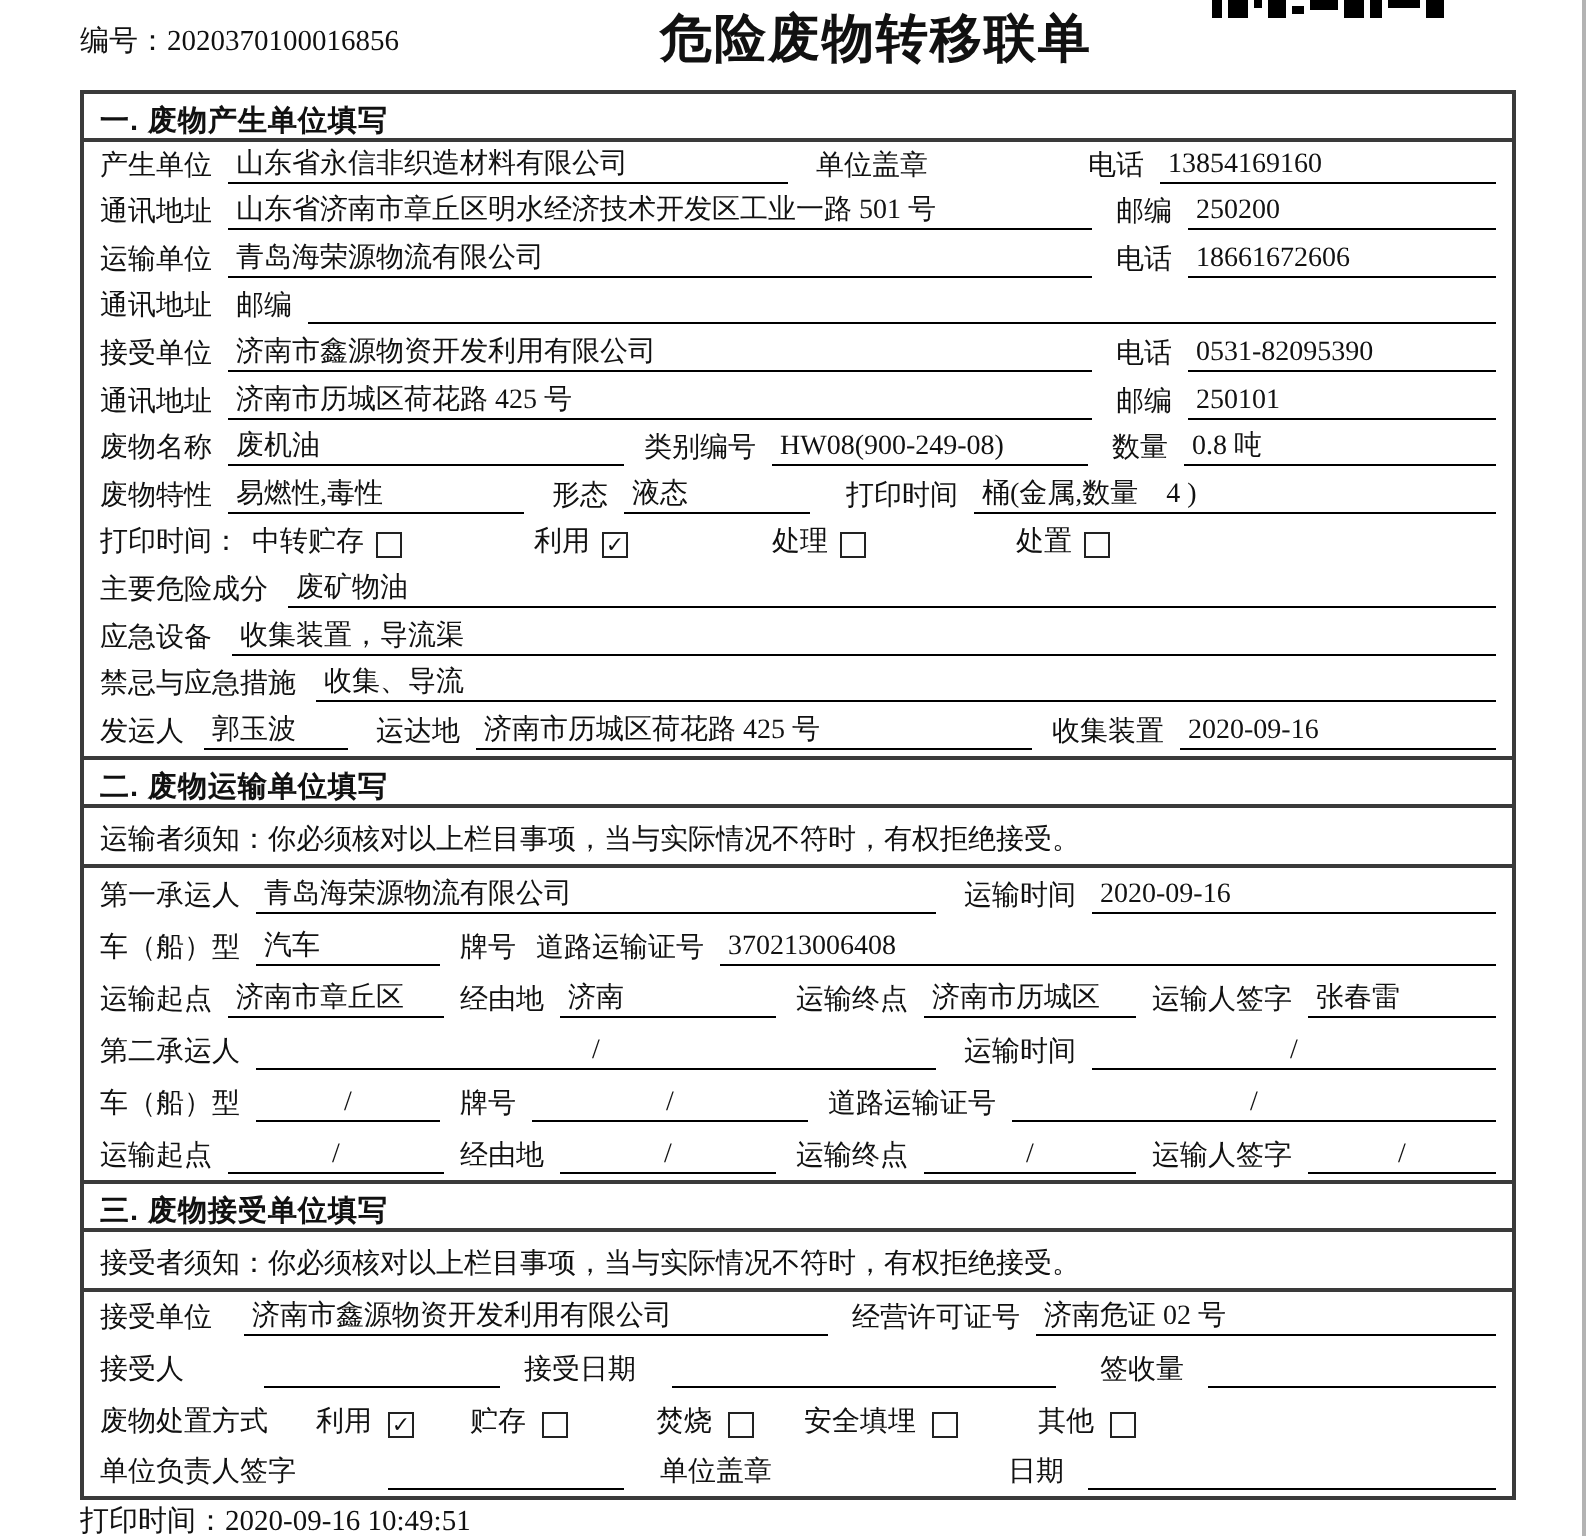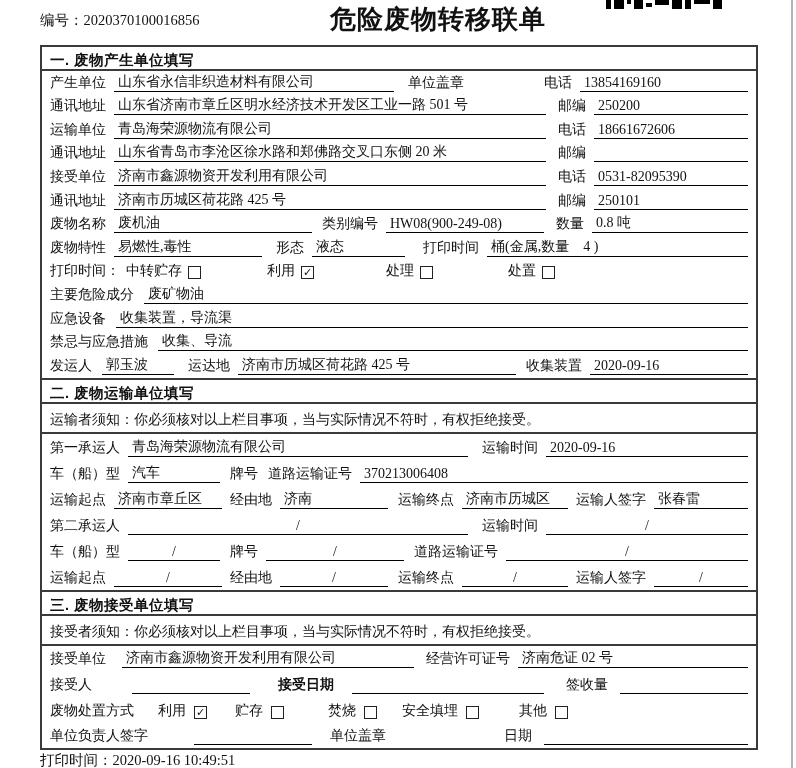--- a/index.html
+++ b/index.html
@@ -106,21 +106,20 @@
           <span class="val vflex">250200</span>
         </div>
         <div class="row">
           <span class="lab">运输单位</span>
           <span class="val" style="width: 432px;">青岛海荣源物流有限公司</span>
           <span class="lab" style="margin-left: 12px;">电话</span>
           <span class="val vflex">18661672606</span>
         </div>
         <div class="row">
           <span class="lab">通讯地址</span>
-          <span class="val" style="width: 432px;">山东省青岛市李沧区徐水路和郑佛路交叉口东侧 20 米</span>
           <span class="lab" style="margin-left: 12px;">邮编</span>
           <span class="val vflex"></span>
         </div>
         <div class="row">
           <span class="lab">接受单位</span>
           <span class="val" style="width: 432px;">济南市鑫源物资开发利用有限公司</span>
           <span class="lab" style="margin-left: 12px;">电话</span>
           <span class="val vflex">0531-82095390</span>
         </div>
         <div class="row">
@@ -233,21 +232,21 @@
         <div class="note">接受者须知：你必须核对以上栏目事项，当与实际情况不符时，有权拒绝接受。</div>
         <div class="row">
           <span class="lab">接受单位</span>
           <span class="val" style="width: 292px; margin-left: 16px;">济南市鑫源物资开发利用有限公司</span>
           <span class="lab" style="margin-left: 12px;">经营许可证号</span>
           <span class="val vflex">济南危证 02 号</span>
         </div>
         <div class="row">
           <span class="lab">接受人</span>
           <span class="val" style="width: 118px; margin-left: 40px;"></span>
-          <span class="lab" style="margin-left: 28px; font-weight: bold;">接受日期</span>
+          <span class="lab" style="margin-left: 12px;">接受日期</span>
           <span class="val" style="width: 192px; margin-left: 18px;"></span>
           <span class="lab" style="margin-left: 22px;">签收量</span>
           <span class="val vflex" style="margin-left: 12px;"></span>
         </div>
         <div class="row">
           <span class="lab">废物处置方式</span>
           <span class="lab" style="margin-left: 24px;">利用</span>
           <span class="cb" style="margin-left: 8px;">✓</span>
           <span class="lab" style="margin-left: 28px;">贮存</span>
           <span class="cb" style="margin-left: 8px;"></span>

